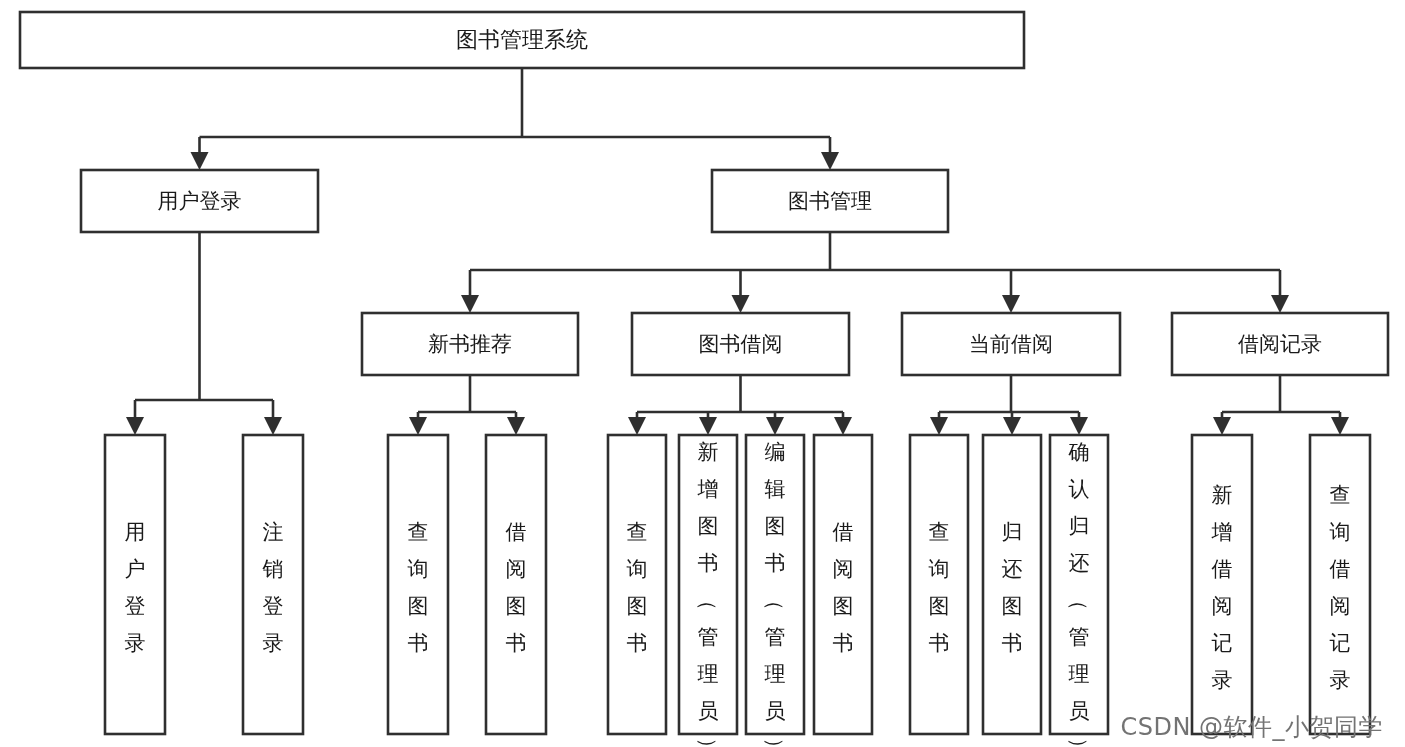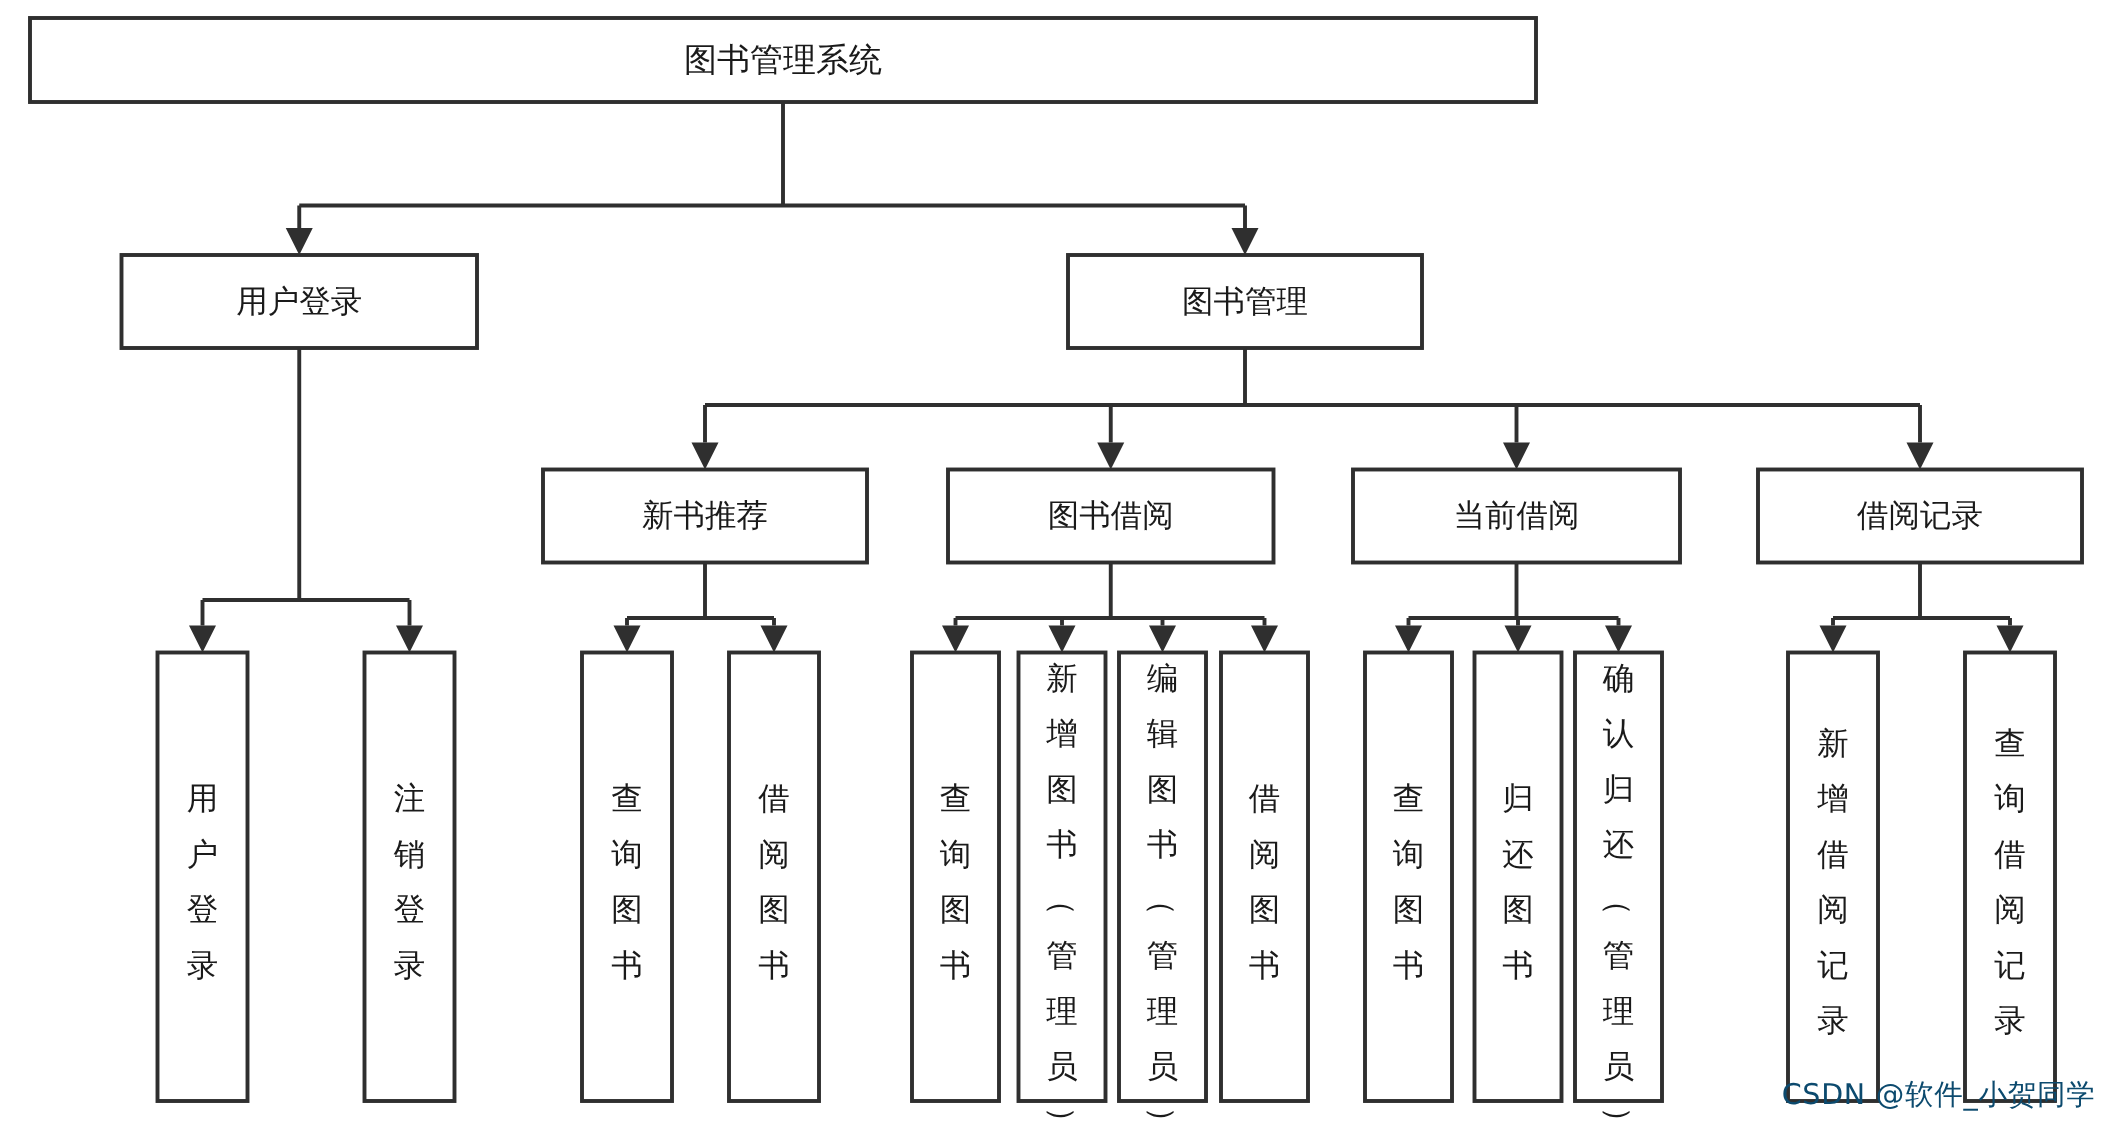--- a/index.html
+++ b/index.html
@@ -53,25 +53,25 @@
     stroke-width: 2.6;
     fill: none;
     stroke-linecap: butt;
   }
   .arrow-head {
     fill: #2f2f2f;
     stroke: none;
   }
   .watermark {
     position: absolute;
-    right: 8px;
+    right: 22px;
     bottom: 4px;
     font-family: "DejaVu Sans", "Liberation Sans", sans-serif;
-    font-size: 19px;
-    color: #0c4a6e;
+    font-size: 24px;
+    color: #737373;
     white-space: nowrap;
     letter-spacing: 0.5px;
   }
 </style>
 </head>
 <body>
 
 <div id="diagram-root">
   <svg id="flow-svg" viewBox="0 0 1405 747">
     <g id="connector-layer">

